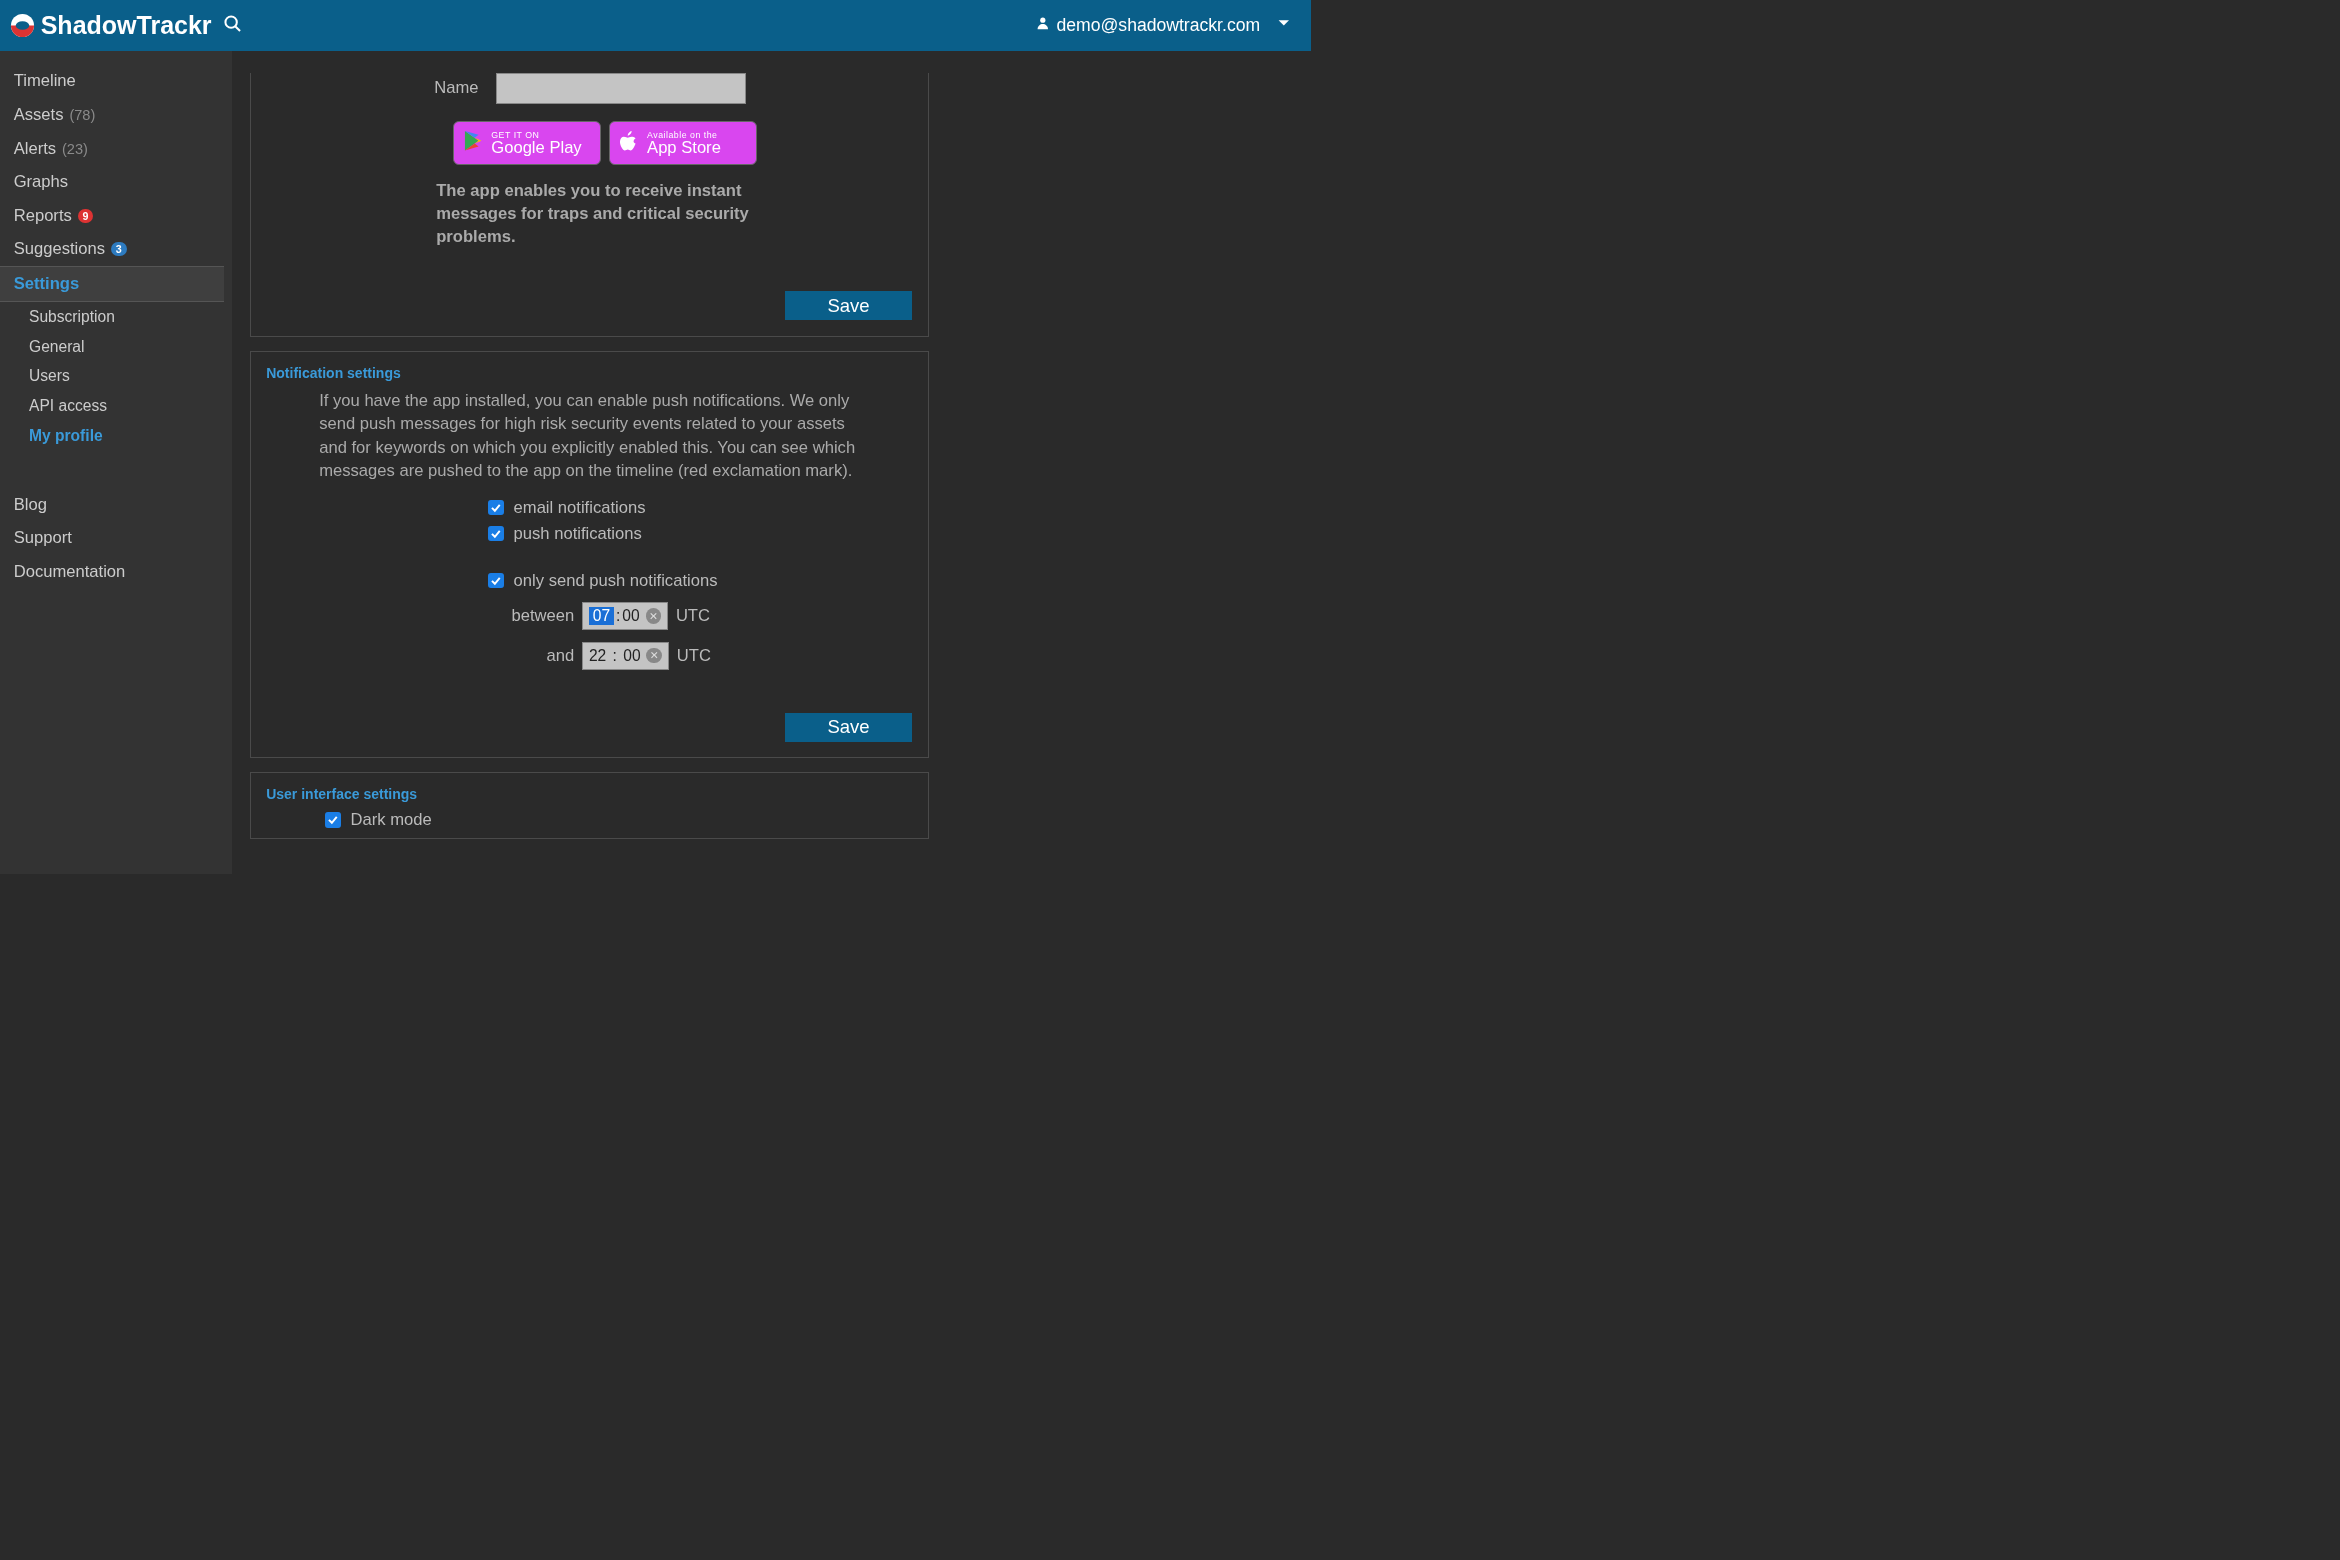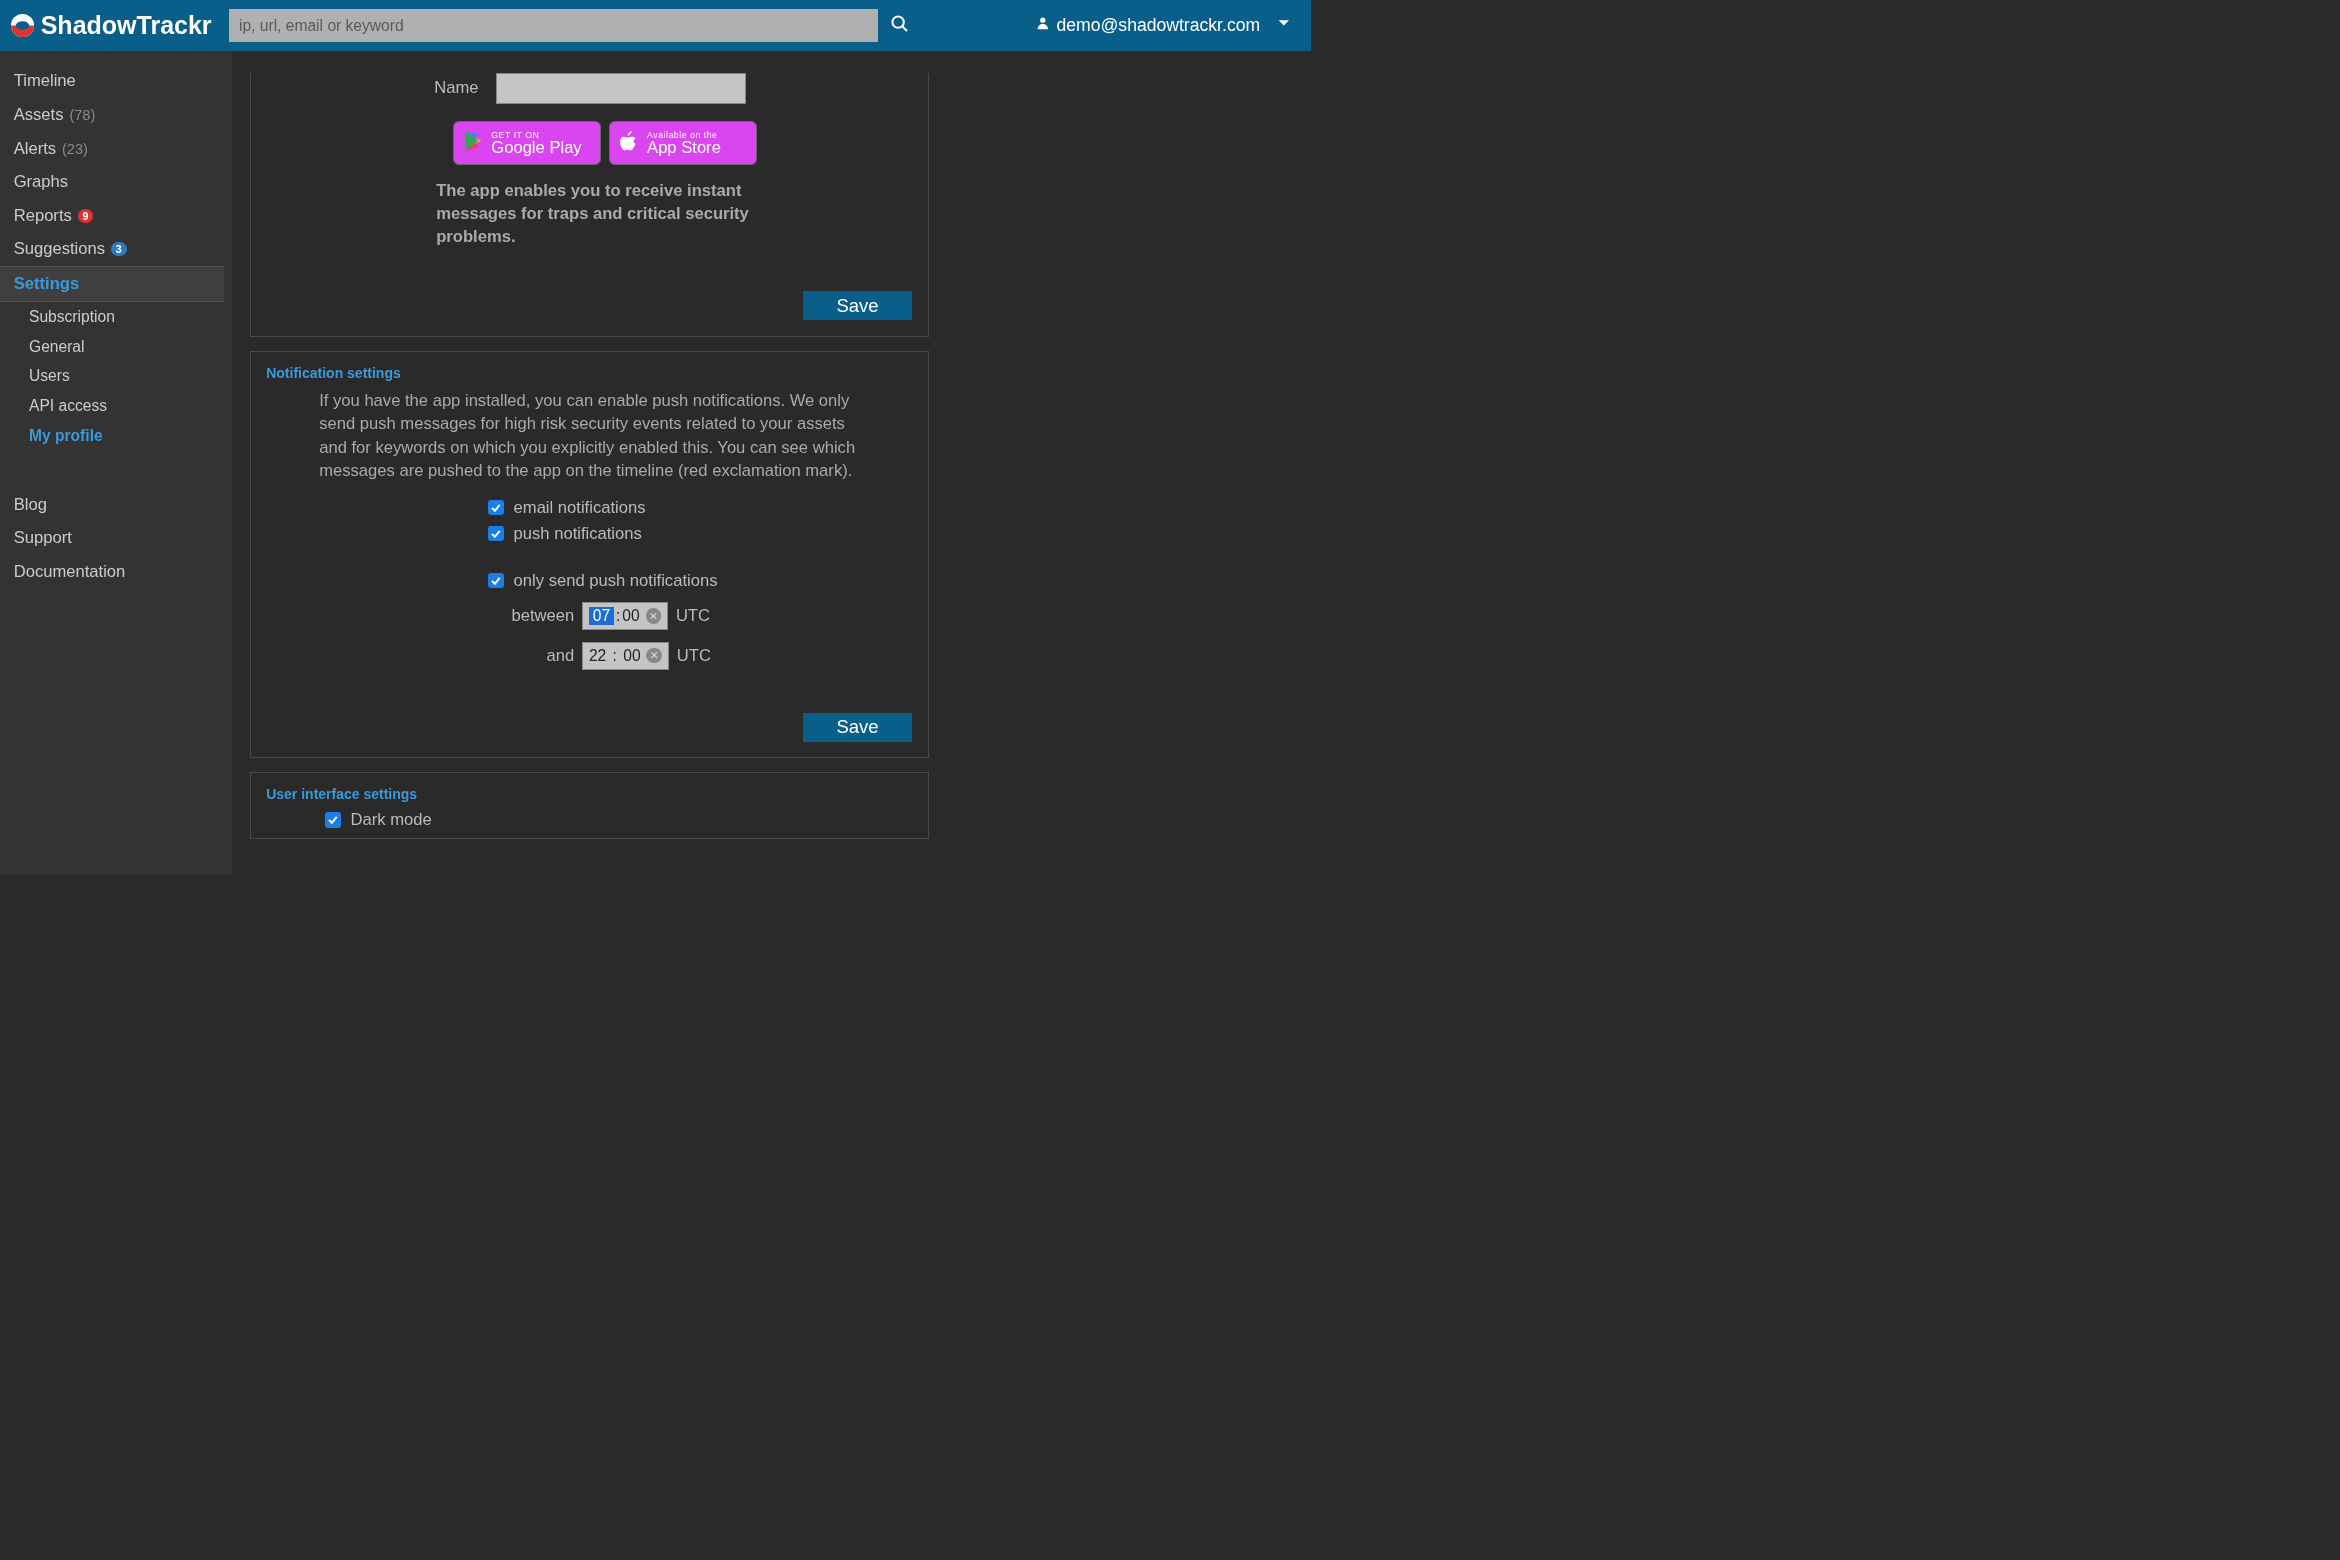--- a/index.html
+++ b/index.html
@@ -176,21 +176,21 @@
   line-height: 1.4;
   max-width: 351px;
   font-weight: bold;
 }
 
 .save-btn {
   background: #0a5f8a;
   color: white;
   border: none;
   font-size: 18.5px;
-  width: 109px;
+  width: 127px;
   height: 29px;
   float: right;
   margin-top: 43px;
   cursor: pointer;
 }
 .clearfix::after { content: ""; display: table; clear: both; }
 
 .section-title {
   color: #3a9ad9;
   font-weight: 700;
@@ -272,21 +272,20 @@
   <div class="logo">
     <span class="logo-icon">
       <svg viewBox="0 0 26 26">
           <circle cx="13" cy="13" r="12" fill="white"></circle>
           <path d="M1 13 a12 12 0 0 0 24 0 Z" fill="#d33"></path>
           <ellipse cx="13" cy="13" rx="7" ry="4.5" fill="#0a5f8a"></ellipse>
         </svg>
     </span>
     <span class="logo-text">ShadowTrackr</span>
   </div>
-  <input class="search-input" type="text" placeholder="ip, url, email or keyword" style="">
   <button class="search-icon-btn">
     <span>
       <svg viewBox="0 0 24 24" fill="none" stroke="white" stroke-width="2.5">
           <circle cx="10" cy="10" r="7"></circle>
           <line x1="15" y1="15" x2="21" y2="21"></line>
         </svg>
     </span>
   </button>
   <div class="user-area">
     <span>

